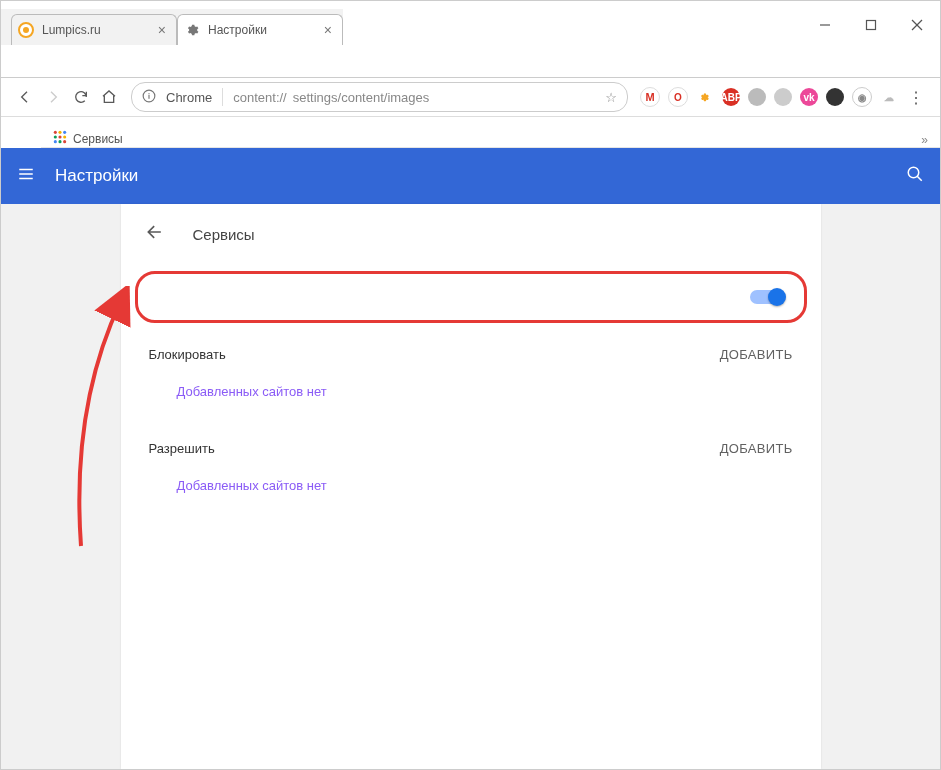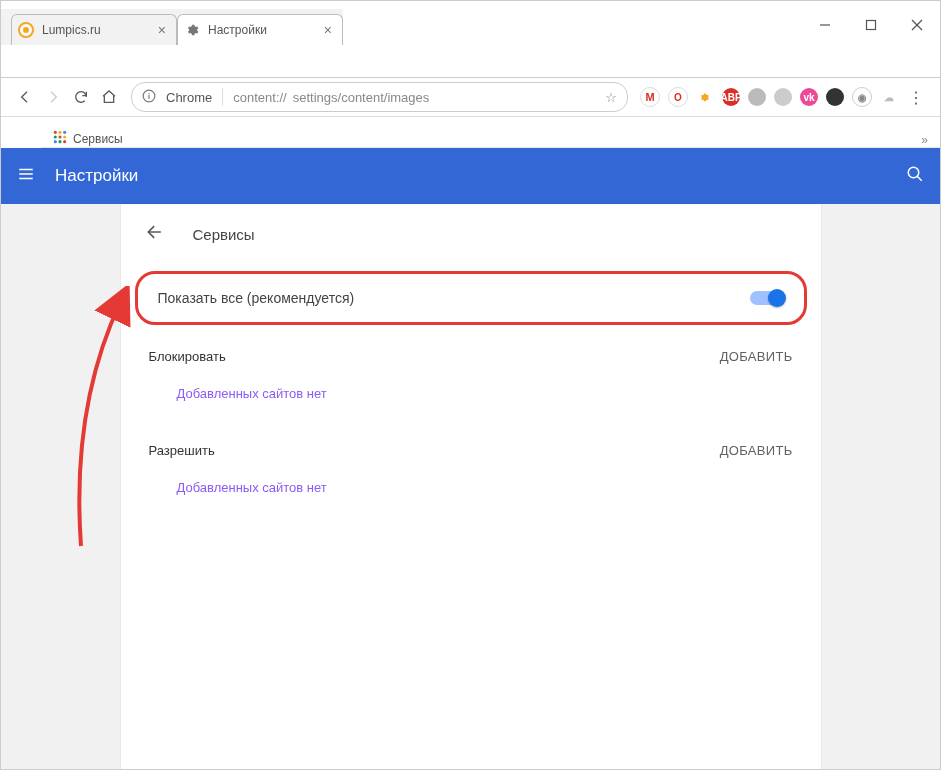--- a/index.html
+++ b/index.html
@@ -186,21 +186,20 @@
         <div class="panel-header">
           <span class="back">
             <svg width="20" height="20" viewBox="0 0 24 24">
                 <path fill="none" stroke="#5a5a5a" stroke-width="2" d="M19 12H5M11 5l-7 7 7 7"></path>
               </svg>
           </span>
           <span style="font-weight:500;">Сервисы</span>
         </div>
 
         <div class="row main-toggle">
-          <span>Показать все (рекомендуется)</span>
           <span class="toggle"></span>
         </div>
 
         <div class="section-row">
           <span>Блокировать</span>
           <span class="add-btn">ДОБАВИТЬ</span>
         </div>
         <div class="empty-hint">Добавленных сайтов нет</div>
 
         <div class="section-row">

